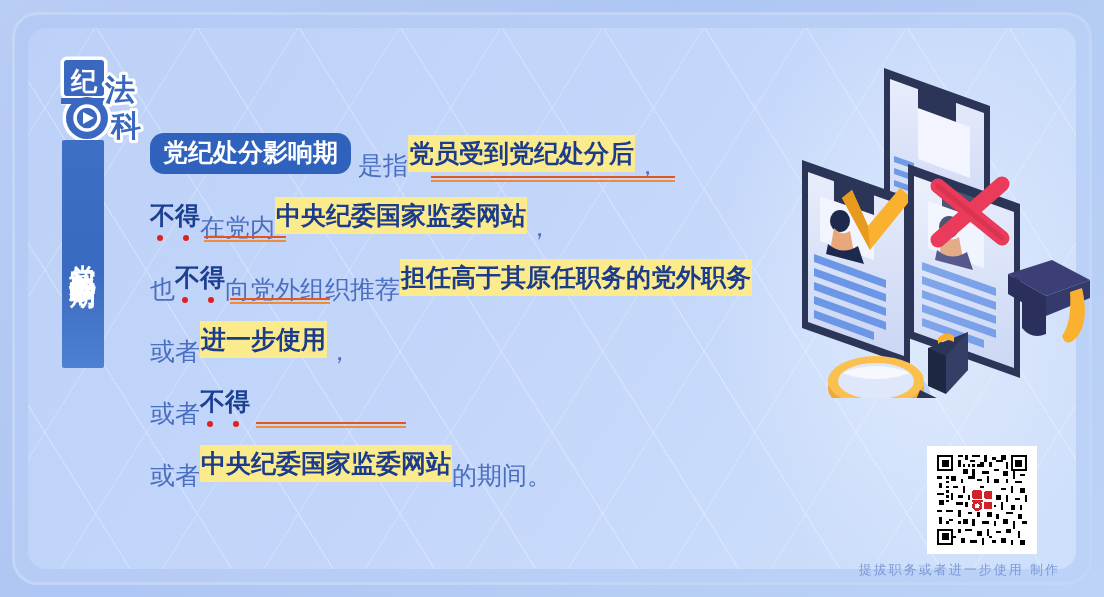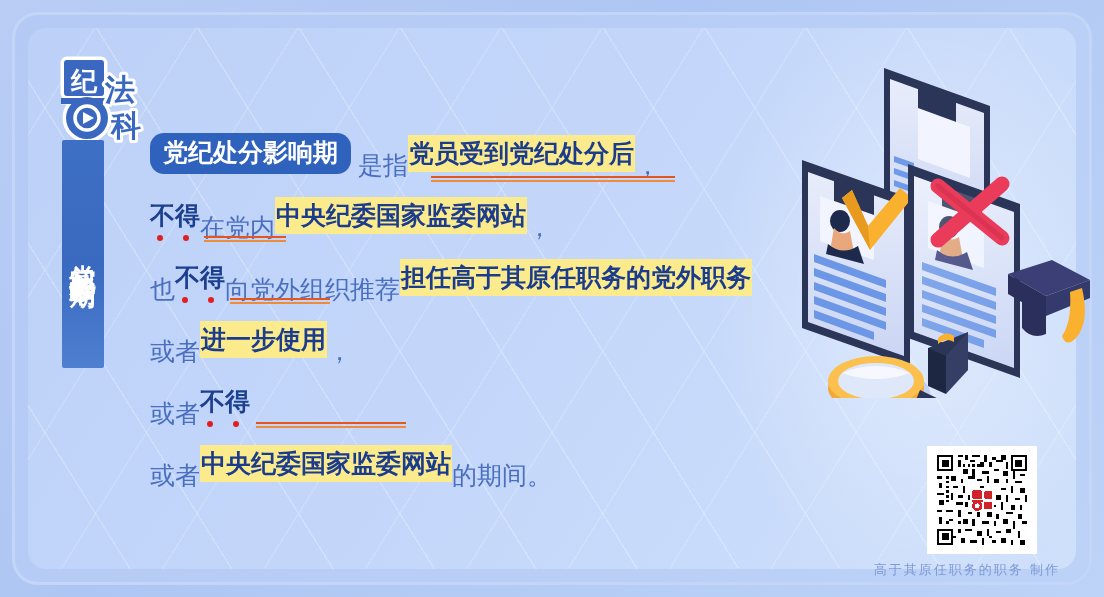--- a/index.html
+++ b/index.html
@@ -456,15 +456,15 @@
         <rect x="17" y="17" width="4" height="3.6" rx=".4"></rect>
         <circle cx="19" cy="23.4" r="2.2"></circle>
         <rect x="16.6" y="21" width="5" height=".7"></rect>
         <rect x="22" y="17.4" width="3.4" height="3" rx=".3"></rect>
         <rect x="22" y="21.8" width="3.4" height="3" rx=".3"></rect>
       </g>
       <circle cx="19" cy="23.4" r="1" fill="#ffffff"></circle>
     </svg>
   </div>
 
-  <div class="credit">高于其原任职务的职务 制作</div>
+  <div class="credit">提拔职务或者进一步使用 制作</div>
 
 </div>
 
 </body></html>

